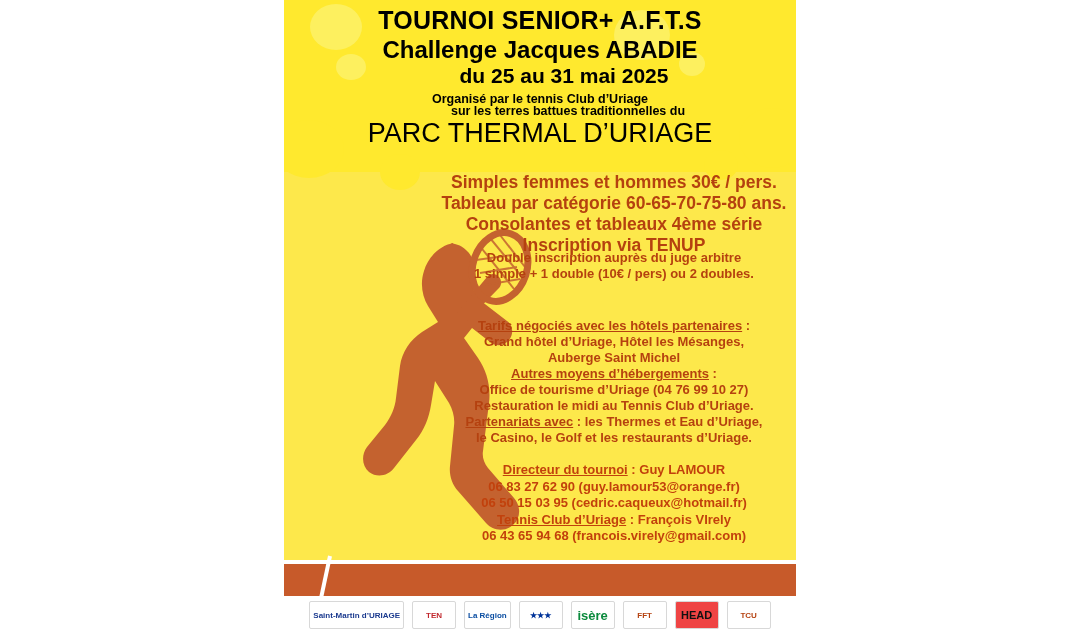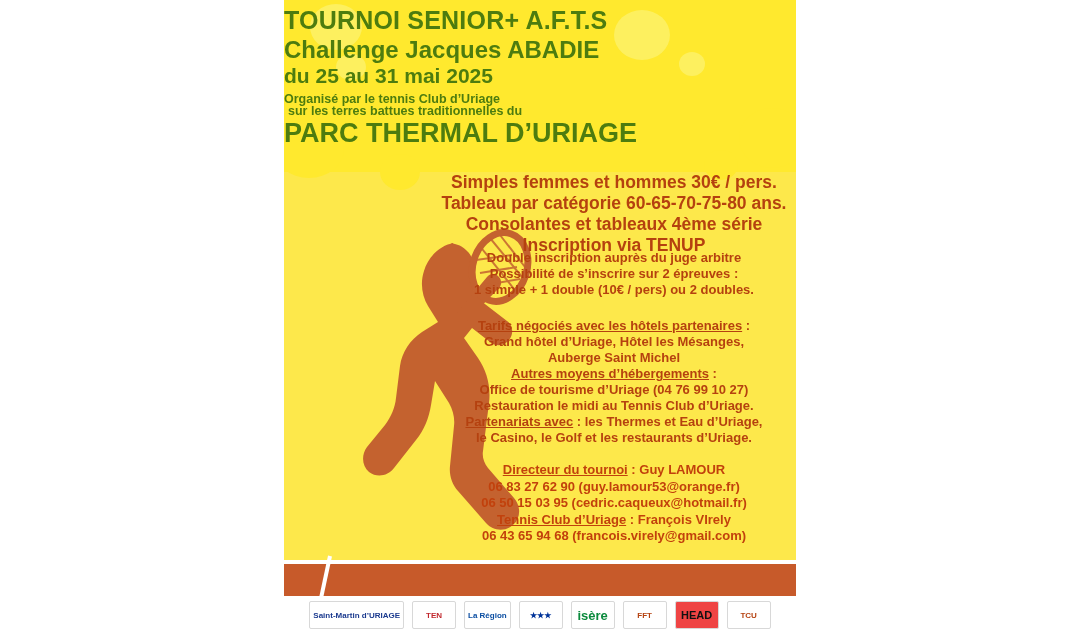--- a/index.html
+++ b/index.html
@@ -53,37 +53,37 @@
   }
   .player{
     position:absolute;
     left:20px;top:225px;width:230px;height:345px;
   }
   .netline{
     position:absolute;left:44px;top:556px;width:4px;height:60px;background:#ffffff;
     transform:rotate(12deg);transform-origin:top center;
   }
 
-  .txt{position:absolute;color:#4d7c0f;}
+  .txt{position:absolute;color:#000000;text-align:center;}
   .title1{
     left:0;top:6px;width:512px;
     font-size:25px;font-weight:bold;letter-spacing:.2px;
   }
   .title2{
     left:0;top:36px;width:512px;
     font-size:24px;font-weight:bold;
   }
   .title3{
     left:0;top:64px;width:512px;
-    font-size:21px;font-weight:bold;
+    font-size:21px;font-weight:bold;padding-left:24px;
   }
   .sub1{left:0;top:92px;width:512px;font-size:12.5px;font-weight:bold;}
-  .sub2{left:4px;top:104px;width:536px;font-size:12.5px;font-weight:bold;}
+  .sub2{left:16px;top:104px;width:536px;font-size:12.5px;font-weight:bold;}
   .bigplace{
-    left:0;top:118px;width:512px;font-size:27px;font-weight:bold;
+    left:0;top:118px;width:512px;font-size:27px;font-weight:normal;
   }
 
   .blockA{position:absolute;left:150px;top:172px;width:360px;text-align:center;color:#b5410f;}
   .blockA .l{font-size:17.5px;font-weight:bold;line-height:21px;}
   .blockB{position:absolute;left:150px;top:250px;width:360px;text-align:center;color:#b5410f;}
   .blockB .l{font-size:13px;font-weight:bold;line-height:16px;}
 
   .blockC{position:absolute;left:140px;top:318px;width:380px;text-align:center;color:#b5410f;}
   .blockC .l{font-size:13px;line-height:16px;font-weight:bold;}
   .blockC .hdr{text-decoration:underline;}
@@ -155,21 +155,20 @@
 
     <div class="blockA">
       <div class="l">Simples femmes et hommes 30€ / pers.</div>
       <div class="l">Tableau par catégorie 60-65-70-75-80 ans.</div>
       <div class="l">Consolantes et tableaux 4ème série</div>
       <div class="l">Inscription via TENUP</div>
     </div>
 
     <div class="blockB">
       <div class="l">Double inscription auprès du juge arbitre</div>
-      <div class="l">Possibilité de s’inscrire sur 2 épreuves :</div>
       <div class="l">1 simple + 1 double (10€ / pers) ou 2 doubles.</div>
     </div>
 
     <div class="blockC">
       <div class="l">
         <span class="hdr">Tarifs négociés avec les hôtels partenaires</span><span> :</span>
       </div>
       <div class="l">Grand hôtel d’Uriage, Hôtel les Mésanges,</div>
       <div class="l">Auberge Saint Michel</div>
       <div class="l">

